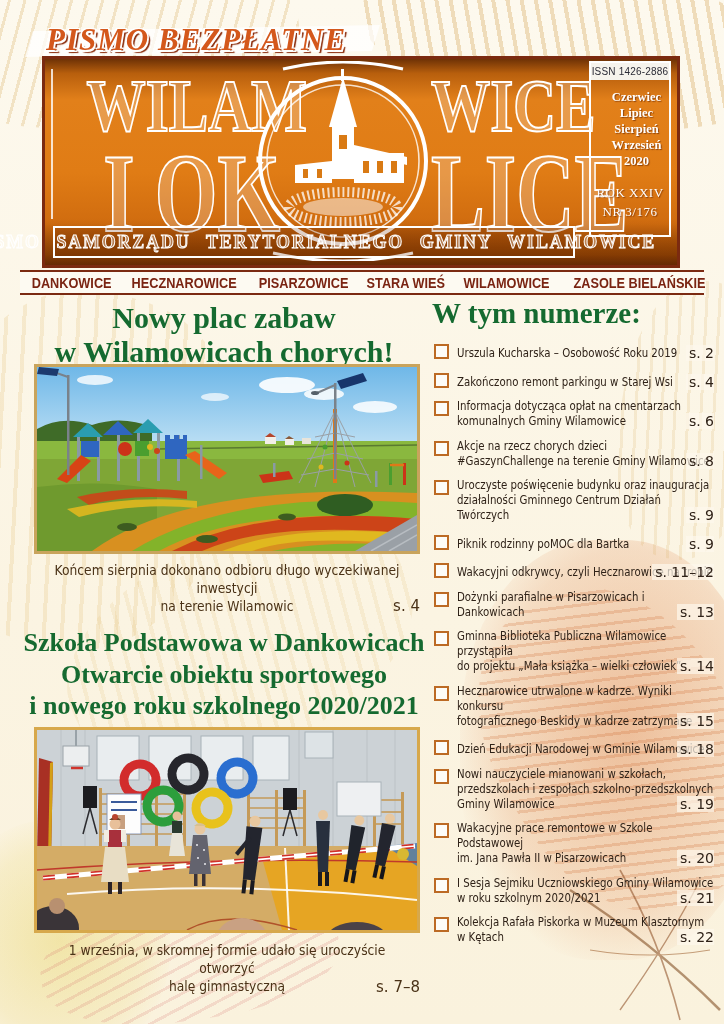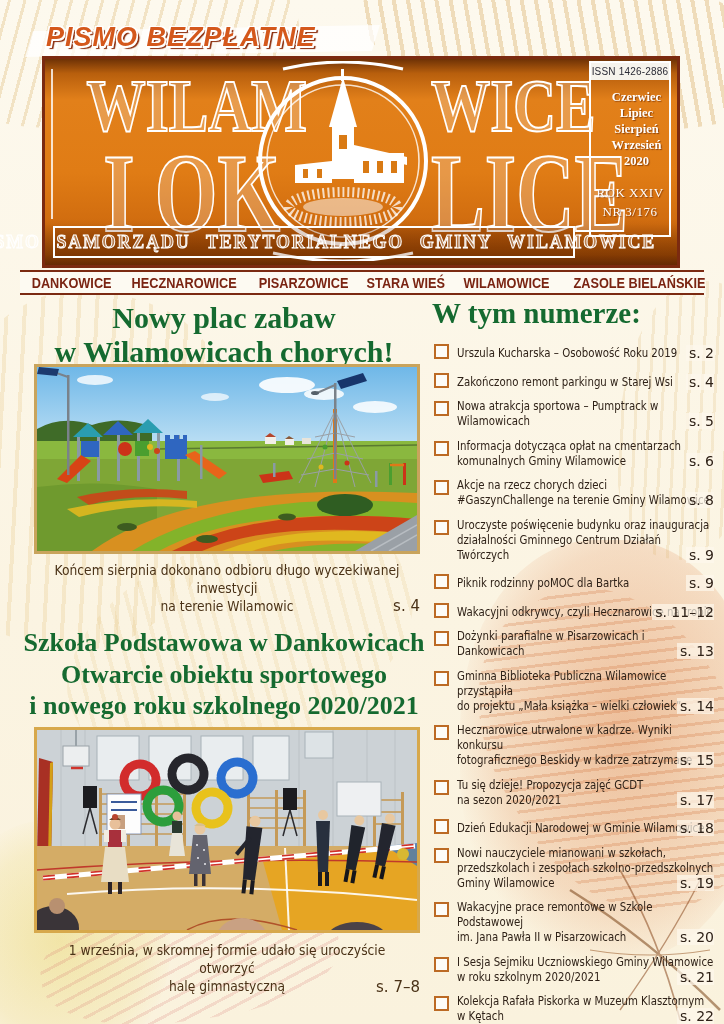--- a/index.html
+++ b/index.html
@@ -5,22 +5,22 @@
   html,body{margin:0;padding:0;}
   #page{position:relative;width:724px;height:1024px;overflow:hidden;
         background:linear-gradient(180deg,#fdf9ee 0%,#fbf4e2 60%,#faf2dd 100%);
         font-family:"DejaVu Sans",sans-serif;}
   .abs{position:absolute;}
   .deco{position:absolute;pointer-events:none;border-radius:45%;}
 
   
   #banner-bg{left:30px;top:28px;width:345px;height:26px;background:rgba(255,255,255,.75);
              transform:skewX(-18deg) rotate(-1deg);}
-  #banner{left:46px;top:22px;font-family:Liberation Sans, sans-serif;font-weight:bold;font-style:italic;
-          font-size:27px;letter-spacing:1px;color:#d4581c;
+  #banner{left:46px;top:22px;font-family:Liberation Serif, serif;font-weight:bold;font-style:italic;
+          font-size:31px;letter-spacing:1px;color:#d4581c;
           text-shadow:-1.5px -1.5px 0 #fff,1.5px -1.5px 0 #fff,-1.5px 1.5px 0 #fff,
                       1.5px 1.5px 0 #fff,3px 3px 1px #8a2a08;}
 
   
   #masthead{left:42px;top:56px;width:638px;height:212px;box-sizing:border-box;
             border:3px solid #7b2a10;
             background:linear-gradient(180deg,#6e3206 0%,#b85f0d 7%,#e2801a 20%,#e07c15 55%,
                         #d06c0f 80%,#9a4a05 95%,#6e3206 100%);}
   #mh-band{left:0;right:0;bottom:0;height:46px;
            background:linear-gradient(180deg,rgba(90,30,0,0),rgba(90,30,0,.4));}
@@ -439,24 +439,20 @@
     <div class="toc-item">
       <span class="bullet"></span>
       <span class="toc-body"><span class="toc-text">Urszula Kucharska – Osobowość Roku 2019</span><span class="toc-page">s. 2</span></span>
     </div>
     <div class="toc-item">
       <span class="bullet"></span>
       <span class="toc-body"><span class="toc-text">Zakończono remont parkingu w Starej Wsi</span><span class="toc-page">s. 4</span></span>
     </div>
     <div class="toc-item">
       <span class="bullet"></span>
-      <span class="toc-body"><span class="toc-text">Nowa atrakcja sportowa – Pumptrack w Wilamowicach</span><span class="toc-page">s. 5</span></span>
-    </div>
-    <div class="toc-item">
-      <span class="bullet"></span>
       <span class="toc-body"><span class="toc-text">Informacja dotycząca opłat na cmentarzach
 komunalnych Gminy Wilamowice</span><span class="toc-page">s. 6</span></span>
     </div>
     <div class="toc-item">
       <span class="bullet"></span>
       <span class="toc-body"><span class="toc-text">Akcje na rzecz chorych dzieci
 #GaszynChallenge na terenie Gminy Wilamowice</span><span class="toc-page">s. 8</span></span>
     </div>
     <div class="toc-item">
       <span class="bullet"></span>
@@ -477,25 +473,20 @@
     </div>
     <div class="toc-item">
       <span class="bullet"></span>
       <span class="toc-body"><span class="toc-text">Gminna Biblioteka Publiczna Wilamowice przystąpiła
 do projektu „Mała książka – wielki człowiek”</span><span class="toc-page">s. 14</span></span>
     </div>
     <div class="toc-item">
       <span class="bullet"></span>
       <span class="toc-body"><span class="toc-text">Hecznarowice utrwalone w kadrze. Wyniki konkursu
 fotograficznego Beskidy w kadrze zatrzymane</span><span class="toc-page">s. 15</span></span>
-    </div>
-    <div class="toc-item">
-      <span class="bullet"></span>
-      <span class="toc-body"><span class="toc-text">Tu się dzieje! Propozycja zajęć GCDT
-na sezon 2020/2021</span><span class="toc-page">s. 17</span></span>
     </div>
     <div class="toc-item">
       <span class="bullet"></span>
       <span class="toc-body"><span class="toc-text">Dzień Edukacji Narodowej w Gminie Wilamowice</span><span class="toc-page">s. 18</span></span>
     </div>
     <div class="toc-item">
       <span class="bullet"></span>
       <span class="toc-body"><span class="toc-text">Nowi nauczyciele mianowani w szkołach,
 przedszkolach i zespołach szkolno-przedszkolnych
 Gminy Wilamowice</span><span class="toc-page">s. 19</span></span>

